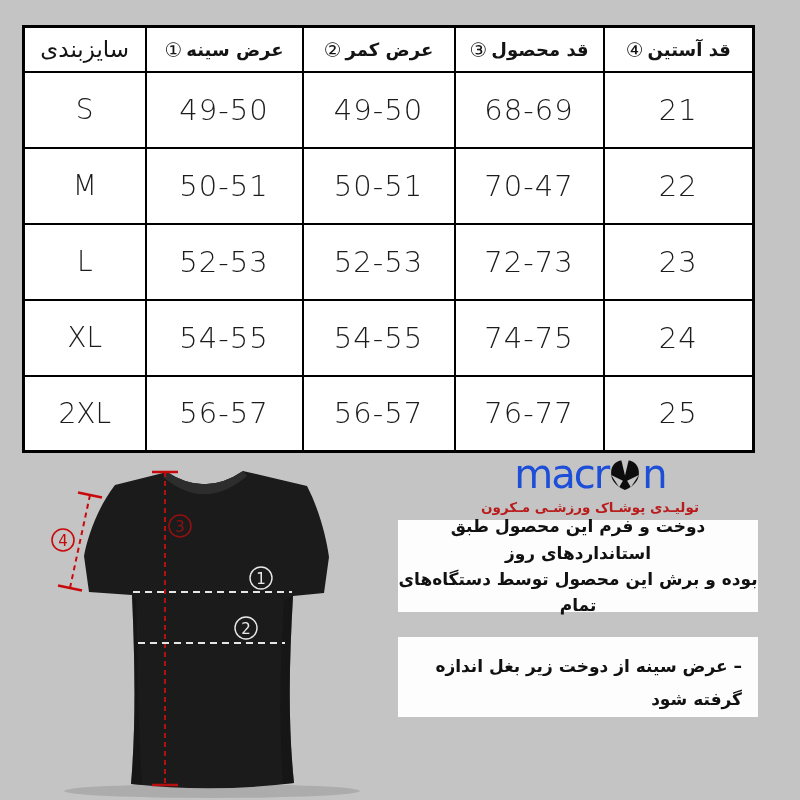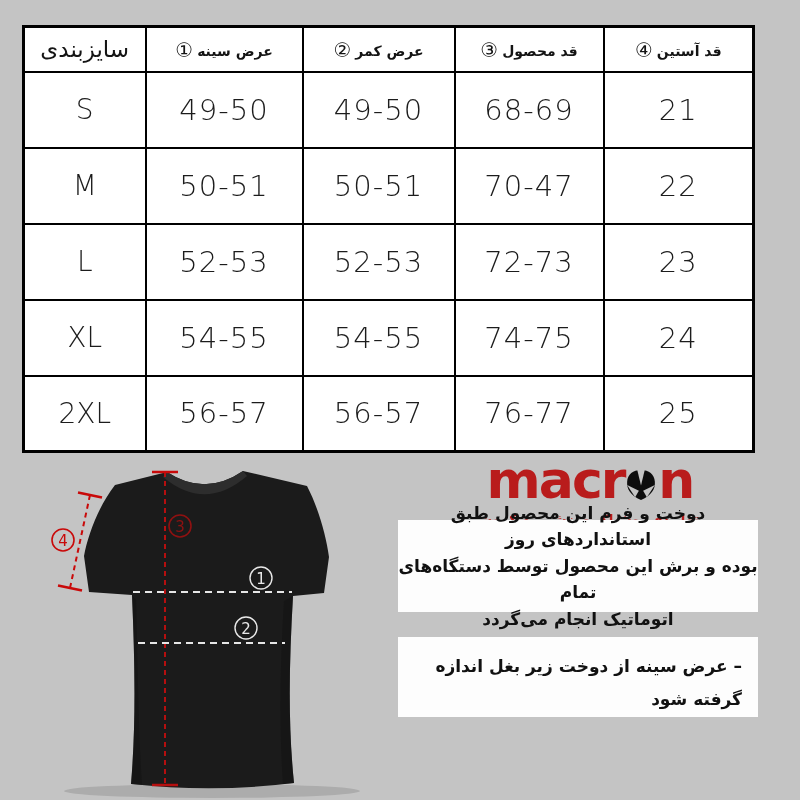--- a/index.html
+++ b/index.html
@@ -23,33 +23,33 @@
     padding-left:16px;
   }
   table.size-table,
   table.size-table th,
   table.size-table td{border:2px solid #000;}
   table.size-table{border-width:3px;}
   table.size-table th,
   table.size-table td{text-align:center;vertical-align:middle;padding:0;}
   tr.hdr{height:45px;}
   tr.datarow{height:76px;}
-  th .hlabel{font-size:14px;font-weight:bold;}
+  th .hlabel{font-size:18px;font-weight:bold;}
   th .hmark{font-size:20px;font-weight:normal;position:relative;top:1px;margin-right:4px;}
   th.sizing .hlabel{font-size:23px;font-weight:400;}
   td.val{font-size:29px;font-weight:300;letter-spacing:1px;color:#1c1c1c;}
   td.sizecell{font-size:28px;font-weight:300;color:#1c1c1c;}
 
   
   .shirt-wrap{position:absolute;left:30px;top:455px;width:360px;height:345px;}
 
   .brand{position:absolute;left:455px;top:454px;width:270px;text-align:center;}
   .wordmark{
-    font-size:52px;font-weight:bold;letter-spacing:-2px;line-height:1;
-    color:#b91c1c;white-space:nowrap;
+    font-size:40px;font-weight:normal;letter-spacing:-2px;line-height:1;
+    color:#1d4ed8;white-space:nowrap;
   }
   .wordmark .emblem{display:inline-block;vertical-align:-3px;margin:0 1px;}
   .tagline{
     direction:rtl;
     font-size:13.5px;font-weight:bold;letter-spacing:.5px;
     color:#b91c1c;margin-top:2px;
   }
 
   .note-box{
     position:absolute;background:#fdfdfd;direction:rtl;
@@ -191,20 +191,19 @@
             <path d="M23,2 L30,31 L37,2 Z" fill="#c4c4c4"></path>
             <path d="M4,30 L26,41 L19,53 Z" fill="#c4c4c4"></path>
             <path d="M56,30 L34,41 L41,53 Z" fill="#c4c4c4"></path>
           </svg></span><span>n</span></div>
     <div class="tagline">تولیـدی پوشـاک ورزشـی مـکرون</div>
   </div>
 
   <div class="note-box production">
     <div>دوخت و فرم این محصول طبق استانداردهای روز</div>
     <div>بوده و برش این محصول توسط دستگاه‌های تمام</div>
-    <div>اتوماتیک انجام می‌گردد</div>
   </div>
 
   <div class="note-box measure">
     <div>– عرض سینه از دوخت زیر بغل اندازه گرفته شود</div>
   </div>
 
 </div>
 
 </body></html>

